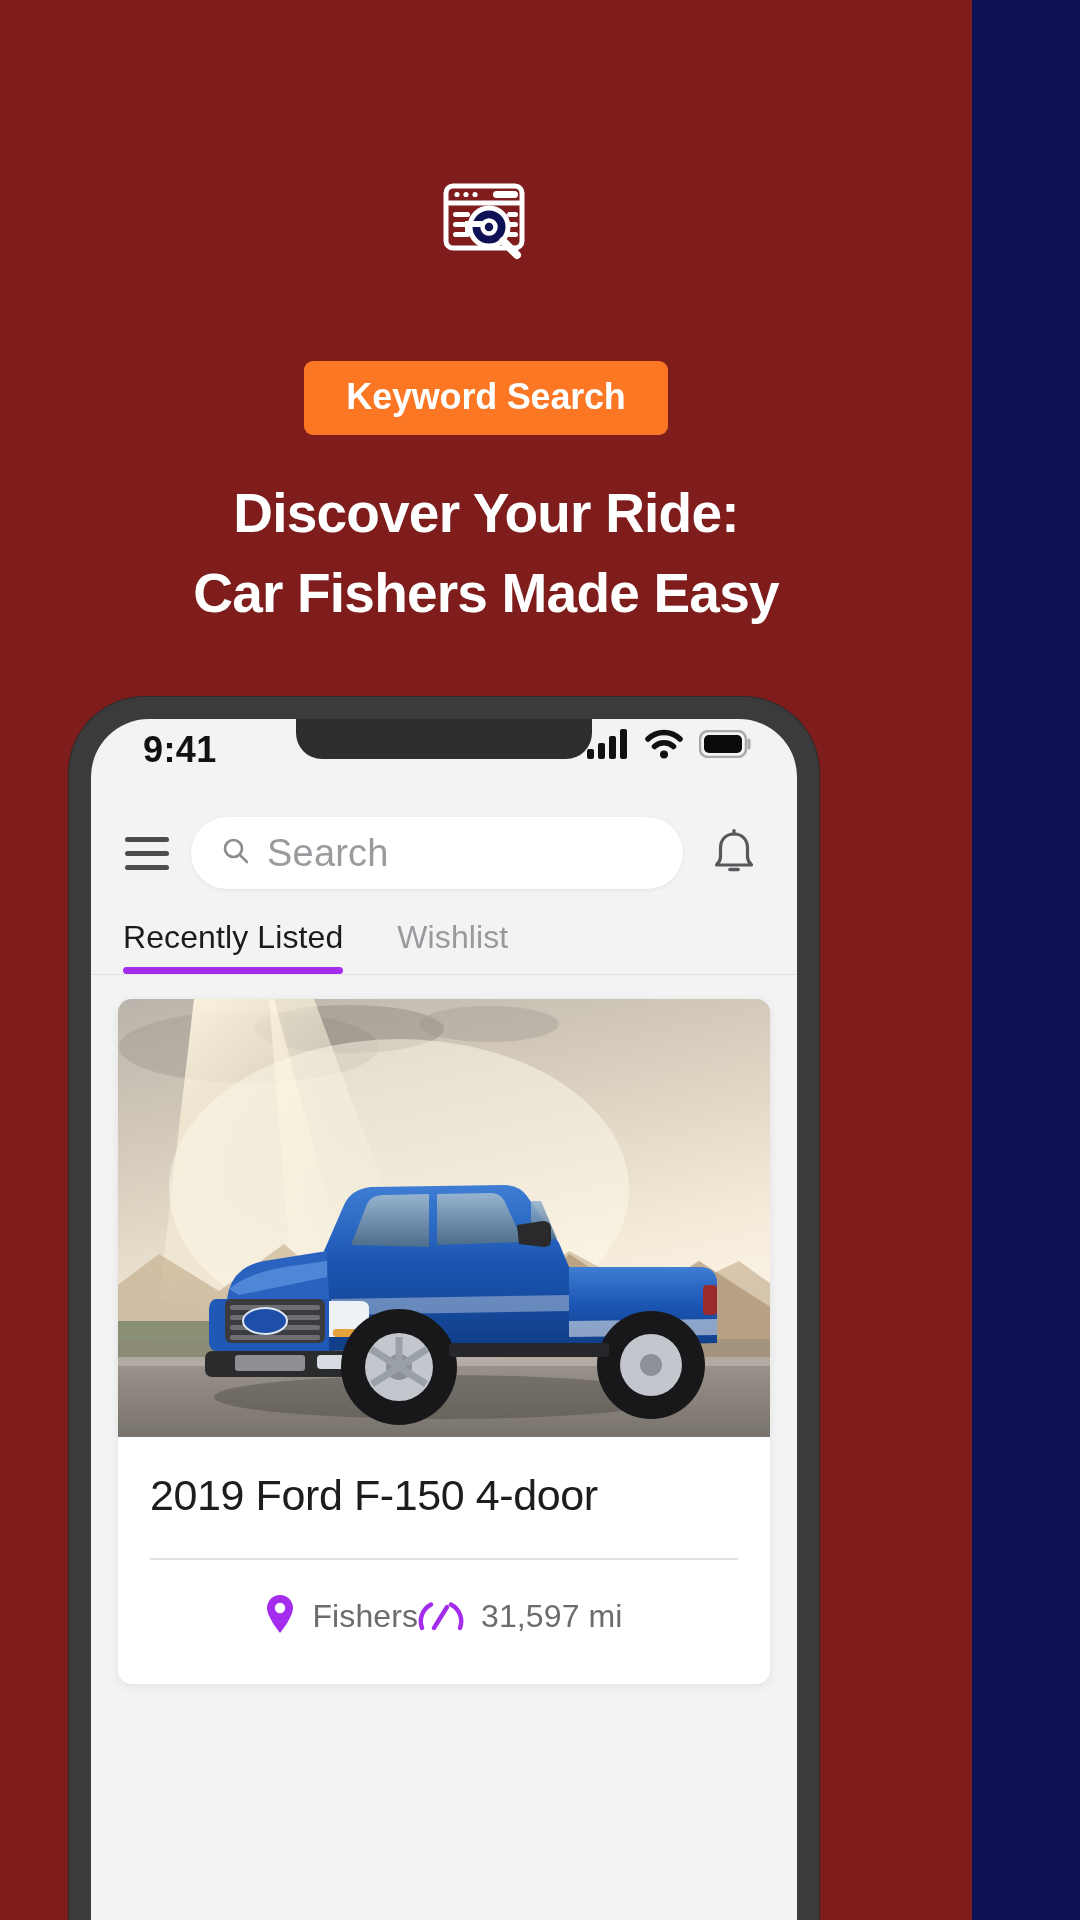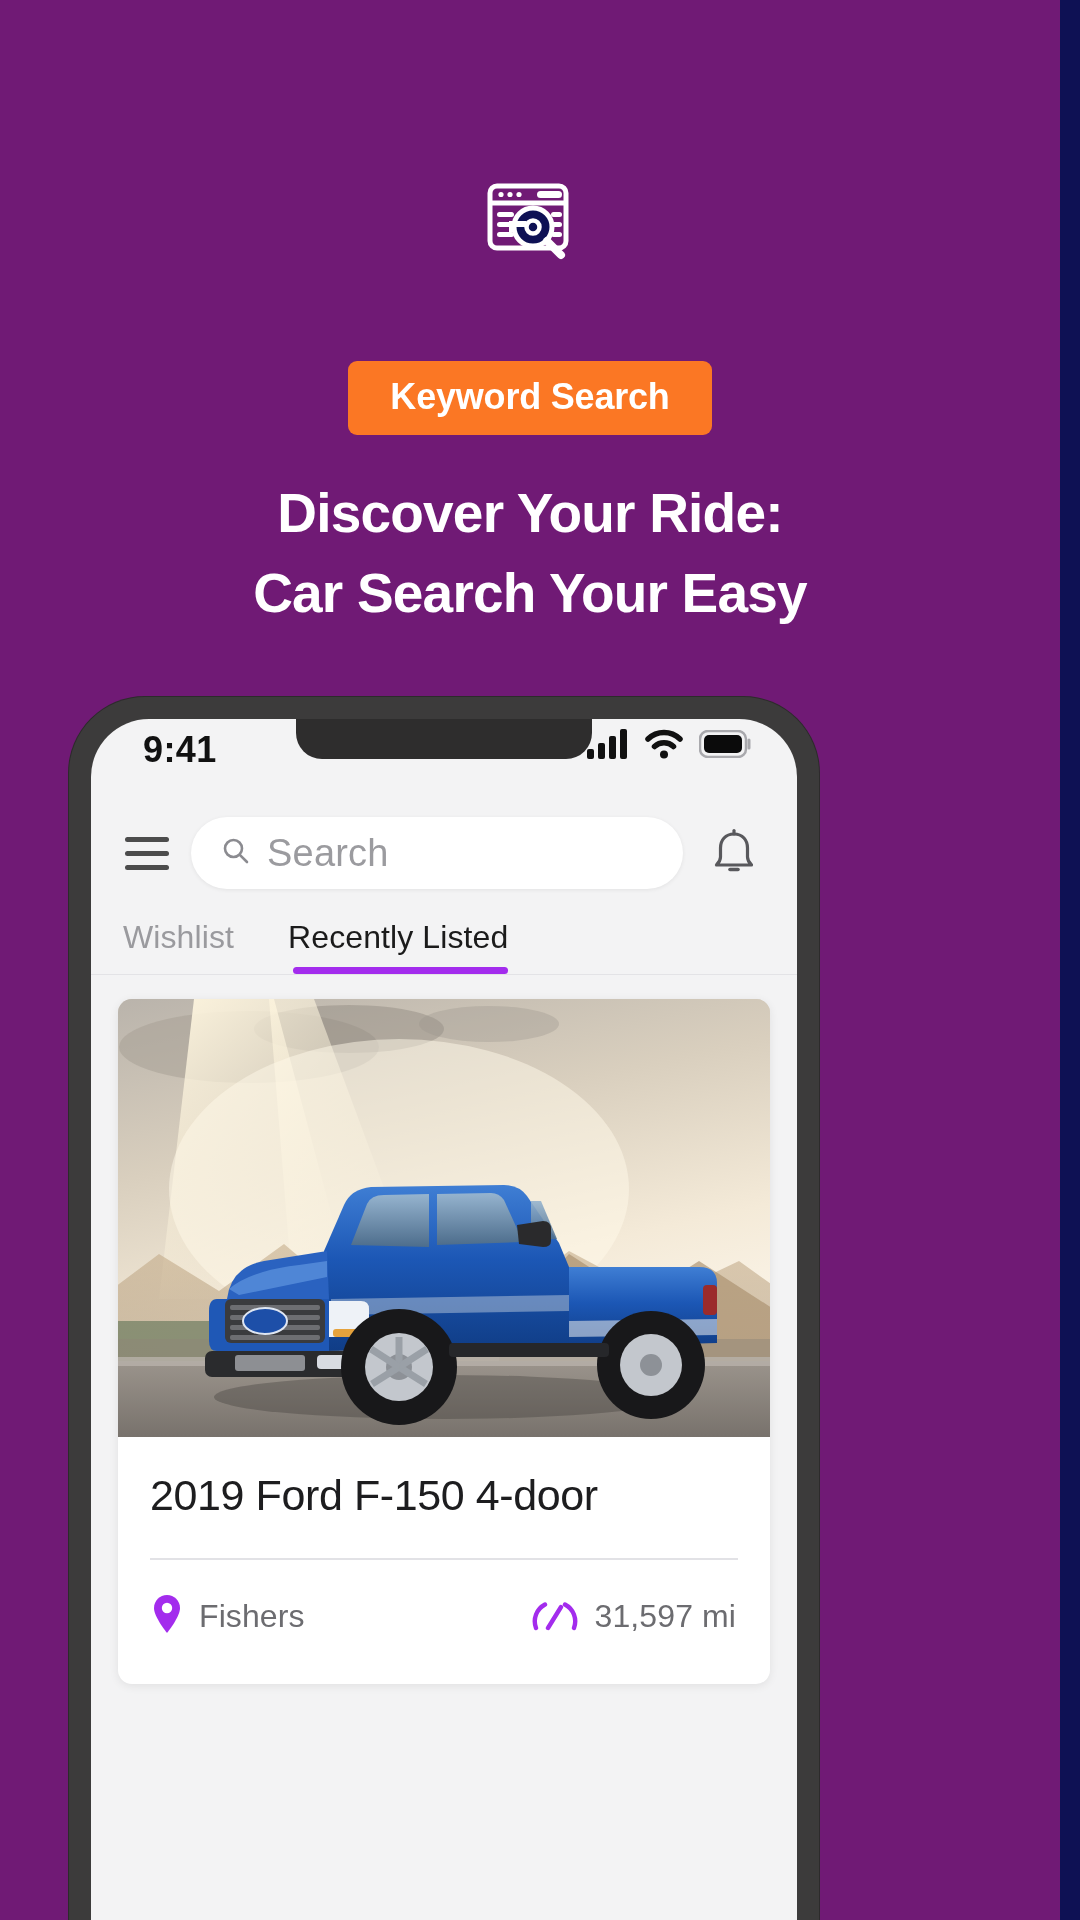--- a/index.html
+++ b/index.html
@@ -6,22 +6,22 @@
 
   html, body {
     width:1080px; height:1920px;
     overflow:hidden;
     background:#0e1154;
     font-family:"Liberation Sans", sans-serif;
   }
 
   #stage {
     position:relative;
-    width:1060px; height:1920px;
-    background:#701a75;
+    width:972px; height:1920px;
+    background:#7f1d1d;
     overflow:hidden;
   }
 
   
   .hero-icon {
     position:absolute;
     left:0; right:0; top:182px;
     display:flex; justify-content:center;
   }
   .hero-icon svg { display:block; }
@@ -201,21 +201,21 @@
     padding-bottom:38px;
   }
   .card-divider {
     height:2px;
     background:#e2e2e6;
     margin:0 0 0 0;
   }
   .card-meta {
     display:flex;
     align-items:center;
-    justify-content:space-between;
+    justify-content:center;
     padding:34px 2px 46px 2px;
   }
   .meta-item { display:flex; align-items:center; gap:17px; }
   .meta-text {
     font-size:32px;
     color:#6c6c70;
     letter-spacing:0.1px;
   }
 </style>
 </head>
@@ -245,21 +245,21 @@
       </svg>
     </span>
   </div>
 
   <div class="badge-wrap">
     <div class="badge">Keyword Search</div>
   </div>
 
   <h1 class="headline">
     <span>Discover Your Ride:</span>
-    <span class="l2">Car Search Your Easy</span>
+    <span class="l2">Car Fishers Made Easy</span>
   </h1>
 
   <div class="phone">
     <div class="screen">
 
       <div class="notch"></div>
 
       <div class="statusbar">
         <div class="clock">9:41</div>
         <div class="status-icons">
@@ -306,22 +306,22 @@
         <div class="bell">
           <svg width="46" height="50" viewBox="0 0 46 50">
             <path d="M23 6 C14.5 6 9.5 12 9.5 20 v9 c0 4 -2 6 -4 8 h35 c-2 -2 -4 -4 -4 -8 v-9 C36.5 12 31.5 6 23 6 Z" stroke="#58585c" stroke-width="3.2" fill="none" stroke-linejoin="round"></path>
             <path d="M23 2.5 v3.5" stroke="#58585c" stroke-width="3.2" stroke-linecap="round"></path>
             <path d="M19 41.5 h8" stroke="#58585c" stroke-width="3.6" stroke-linecap="round"></path>
           </svg>
         </div>
       </div>
 
       <div class="tabs">
+        <div class="tab active">Recently Listed</div>
         <div class="tab">Wishlist</div>
-        <div class="tab active">Recently Listed</div>
 
       </div>
 
       <div class="card">
 
         <div class="card-photo">
           <svg viewBox="0 0 690 438" preserveAspectRatio="xMidYMid slice">
             <defs>
               <linearGradient id="sky" x1="0" y1="0" x2="0.35" y2="1">
                 <stop offset="0" stop-color="#b9b3ab"></stop>

